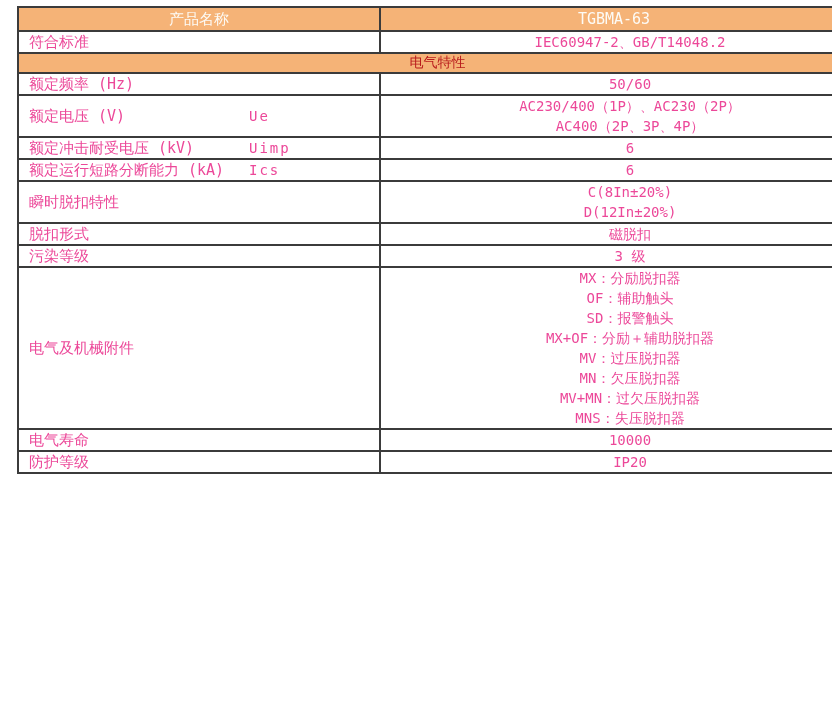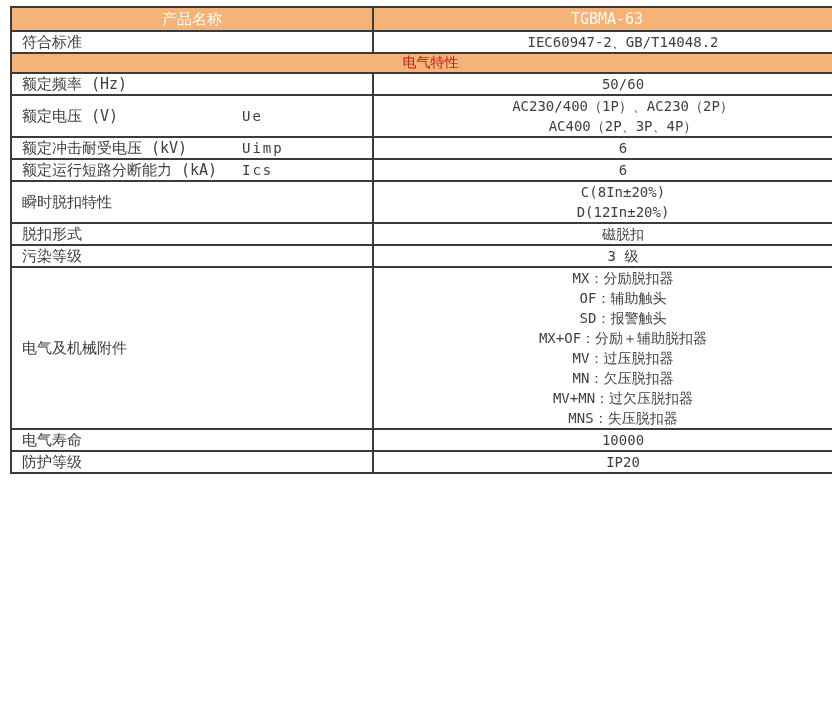--- a/index.html
+++ b/index.html
@@ -7,33 +7,33 @@
     padding: 0;
     background: #ffffff;
     width: 832px;
     height: 728px;
     overflow: hidden;
   }
   .page {
     width: 832px;
     height: 728px;
     box-sizing: border-box;
-    padding: 6px 1px 0 10px;
+    padding: 6px 1px 0 17px;
     font-family: "DejaVu Sans Mono", "DejaVu Sans", monospace;
   }
   table.spec {
     border-collapse: collapse;
     width: 830px;
     table-layout: fixed;
   }
   col.c1 { width: 362px; }
   col.c2 { width: 468px; }
   td {
     border: 2px solid #3b3b3b;
-    color: #404040;
+    color: #ec4899;
     padding: 0;
     vertical-align: middle;
     box-sizing: border-box;
   }
   table.spec { border: 2px solid #222222; }
 
   
   tr.header-row td {
     background: #F5B377;
     color: #FDFBF6;

